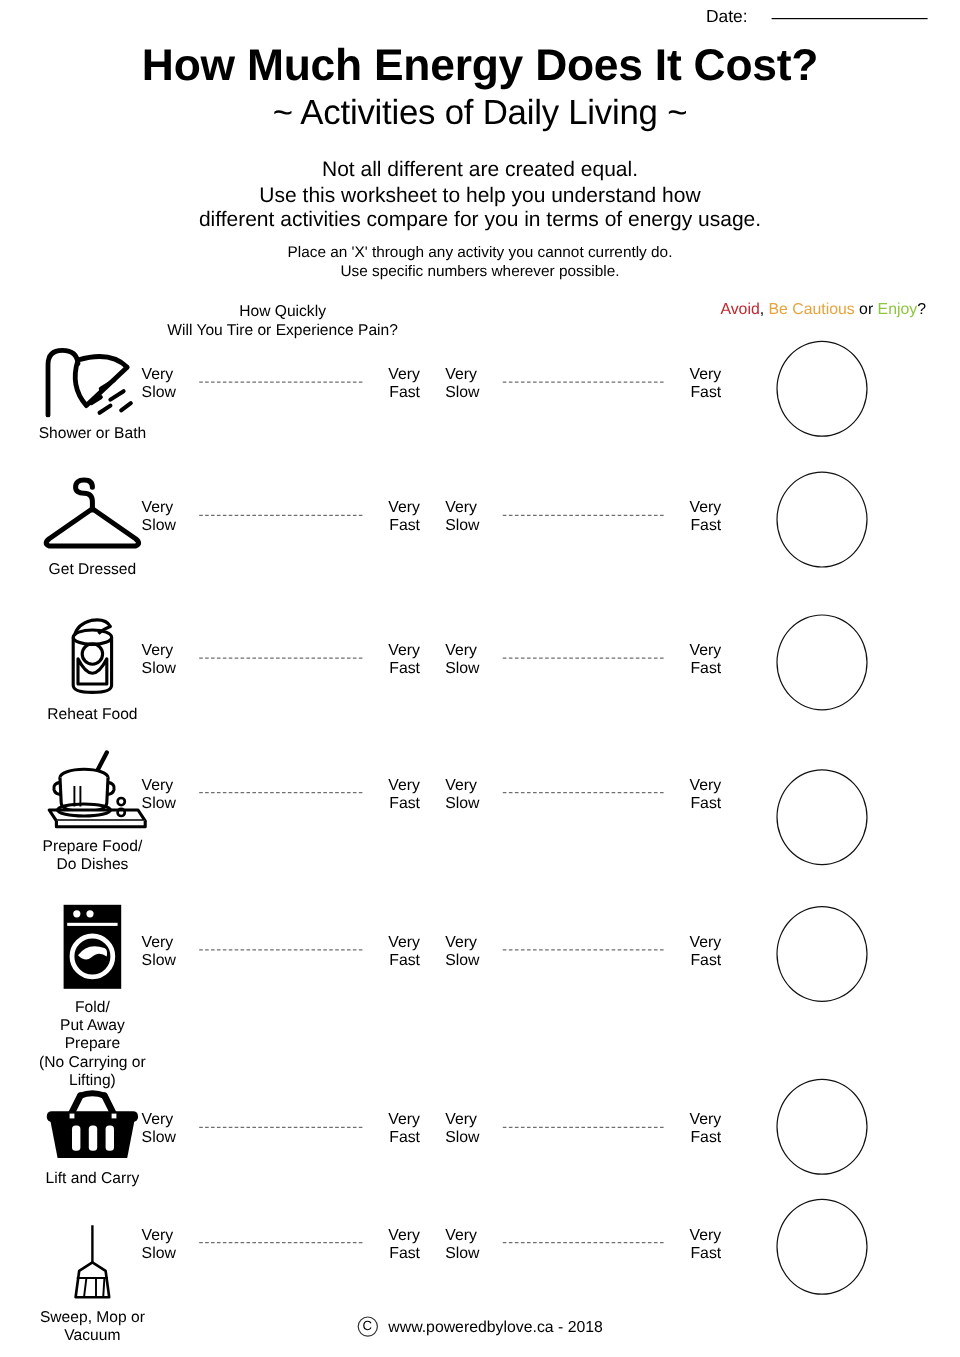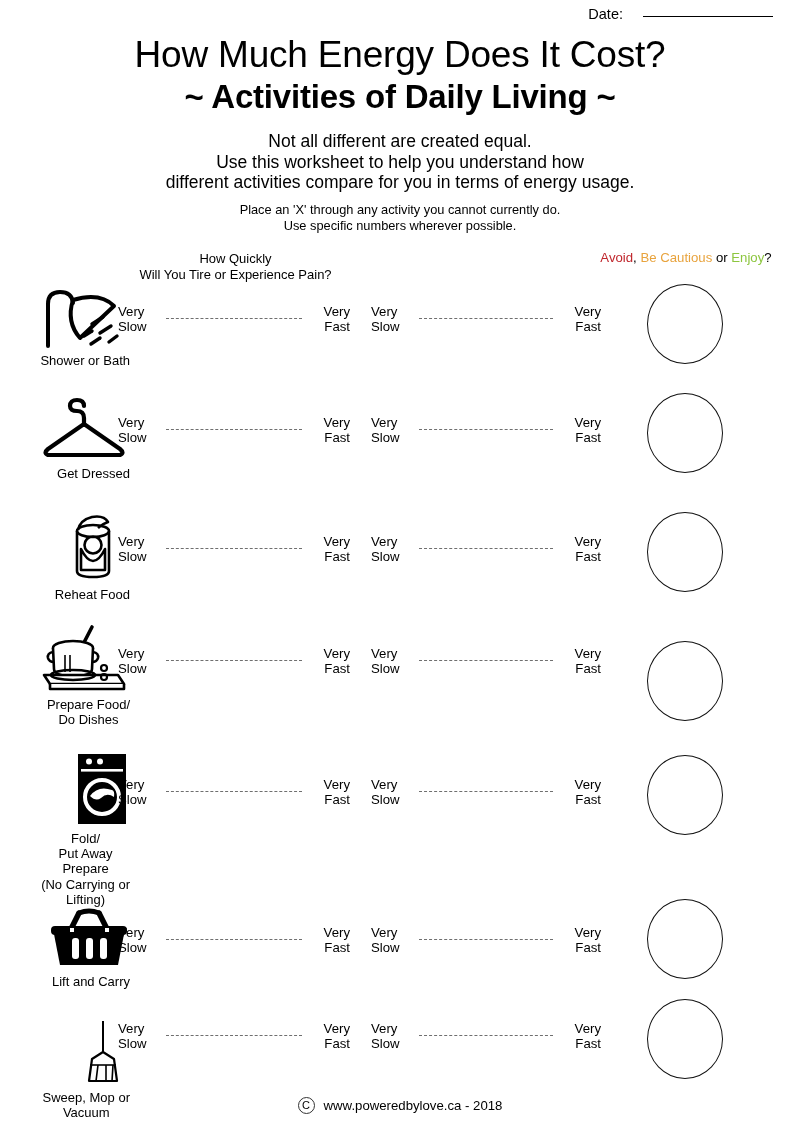--- a/index.html
+++ b/index.html
@@ -20,22 +20,22 @@
   }
   .date-rule {
     display: inline-block;
     width: 130px; height: 1px;
     border-bottom: 1.6px solid #000;
     position: relative; top: -2px;
   }
 
   
   .title-block { position: absolute; top: 34px; left: 0; width: 800px; text-align: center; }
-  .title-1 { font-size: 37px; font-weight: 400; letter-spacing: -0.2px; line-height: 1.12; }
-  .title-2 { font-size: 33px; font-weight: 700; letter-spacing: -0.2px; line-height: 1.2; margin-top: 2px; }
+  .title-1 { font-size: 37px; font-weight: 700; letter-spacing: -0.2px; line-height: 1.12; }
+  .title-2 { font-size: 29px; font-weight: 400; letter-spacing: -0.2px; line-height: 1.2; margin-top: 2px; }
 
   .intro { position: absolute; top: 131px; left: 0; width: 800px; text-align: center;
            font-size: 17.5px; line-height: 1.18; }
   .intro div { white-space: nowrap; }
 
   .note { position: absolute; top: 202px; left: 0; width: 800px; text-align: center;
           font-size: 12.8px; line-height: 1.25; }
 
   
   .col-head {
@@ -47,21 +47,21 @@
 
   .swatch-avoid  { color: #c0272d; }
   .swatch-caution{ color: #e8a33d; }
   .swatch-enjoy  { color: #8dc63f; }
 
   
   .row { position: absolute; left: 0; width: 800px; }
 
   .icon-cell {
     position: absolute; left: 0; width: 130px;
-    display: flex; flex-direction: column; align-items: flex-end; padding-left: 24px;
+    display: flex; flex-direction: column; align-items: center; padding-left: 24px;
   }
   .icon-art { display: flex; align-items: flex-end; justify-content: center; }
   .icon-label {
     font-size: 13px; line-height: 1.17; text-align: center; margin-top: 5px;
     white-space: pre-line;
   }
 
   
   .scale {
     position: absolute; display: flex; align-items: center; gap: 0;

